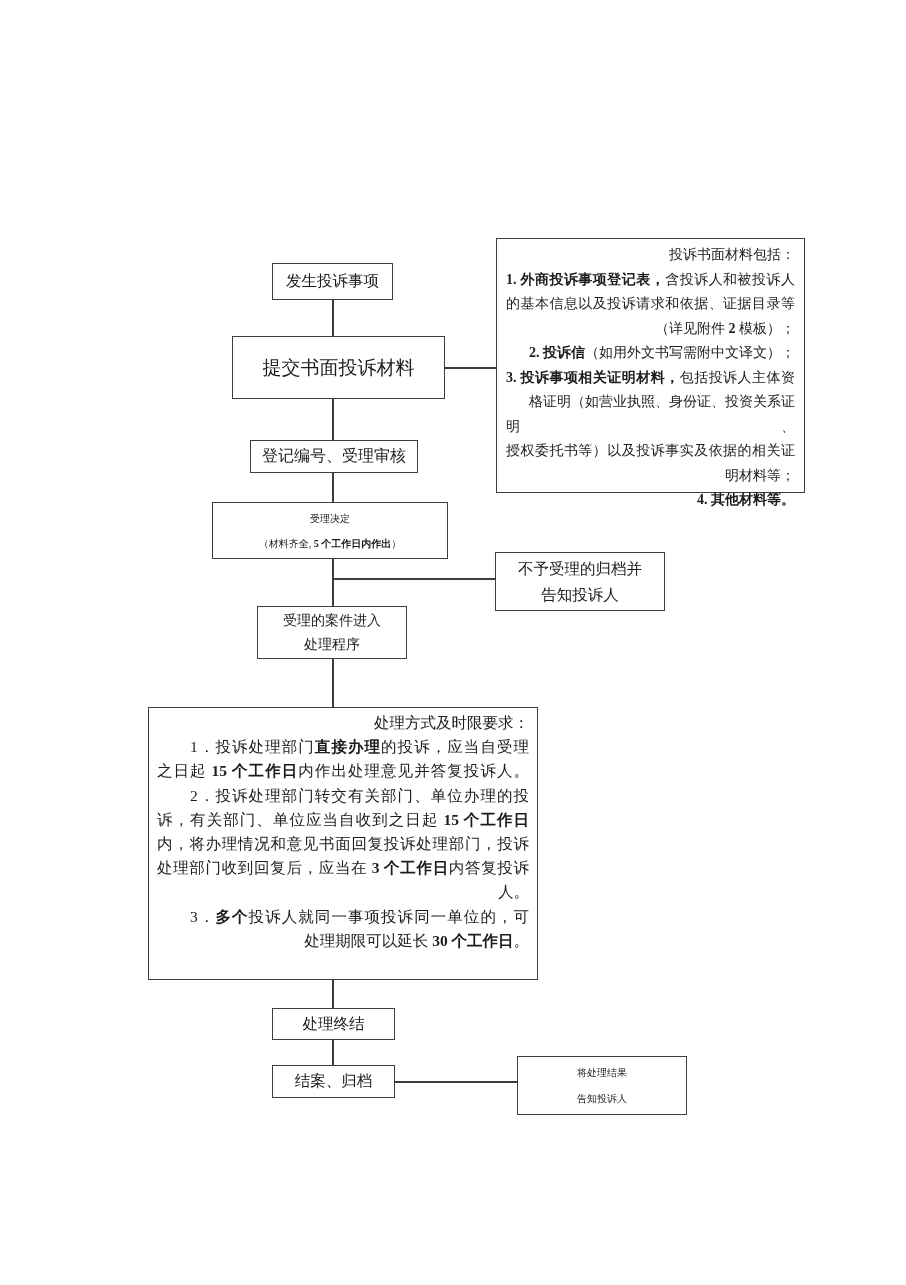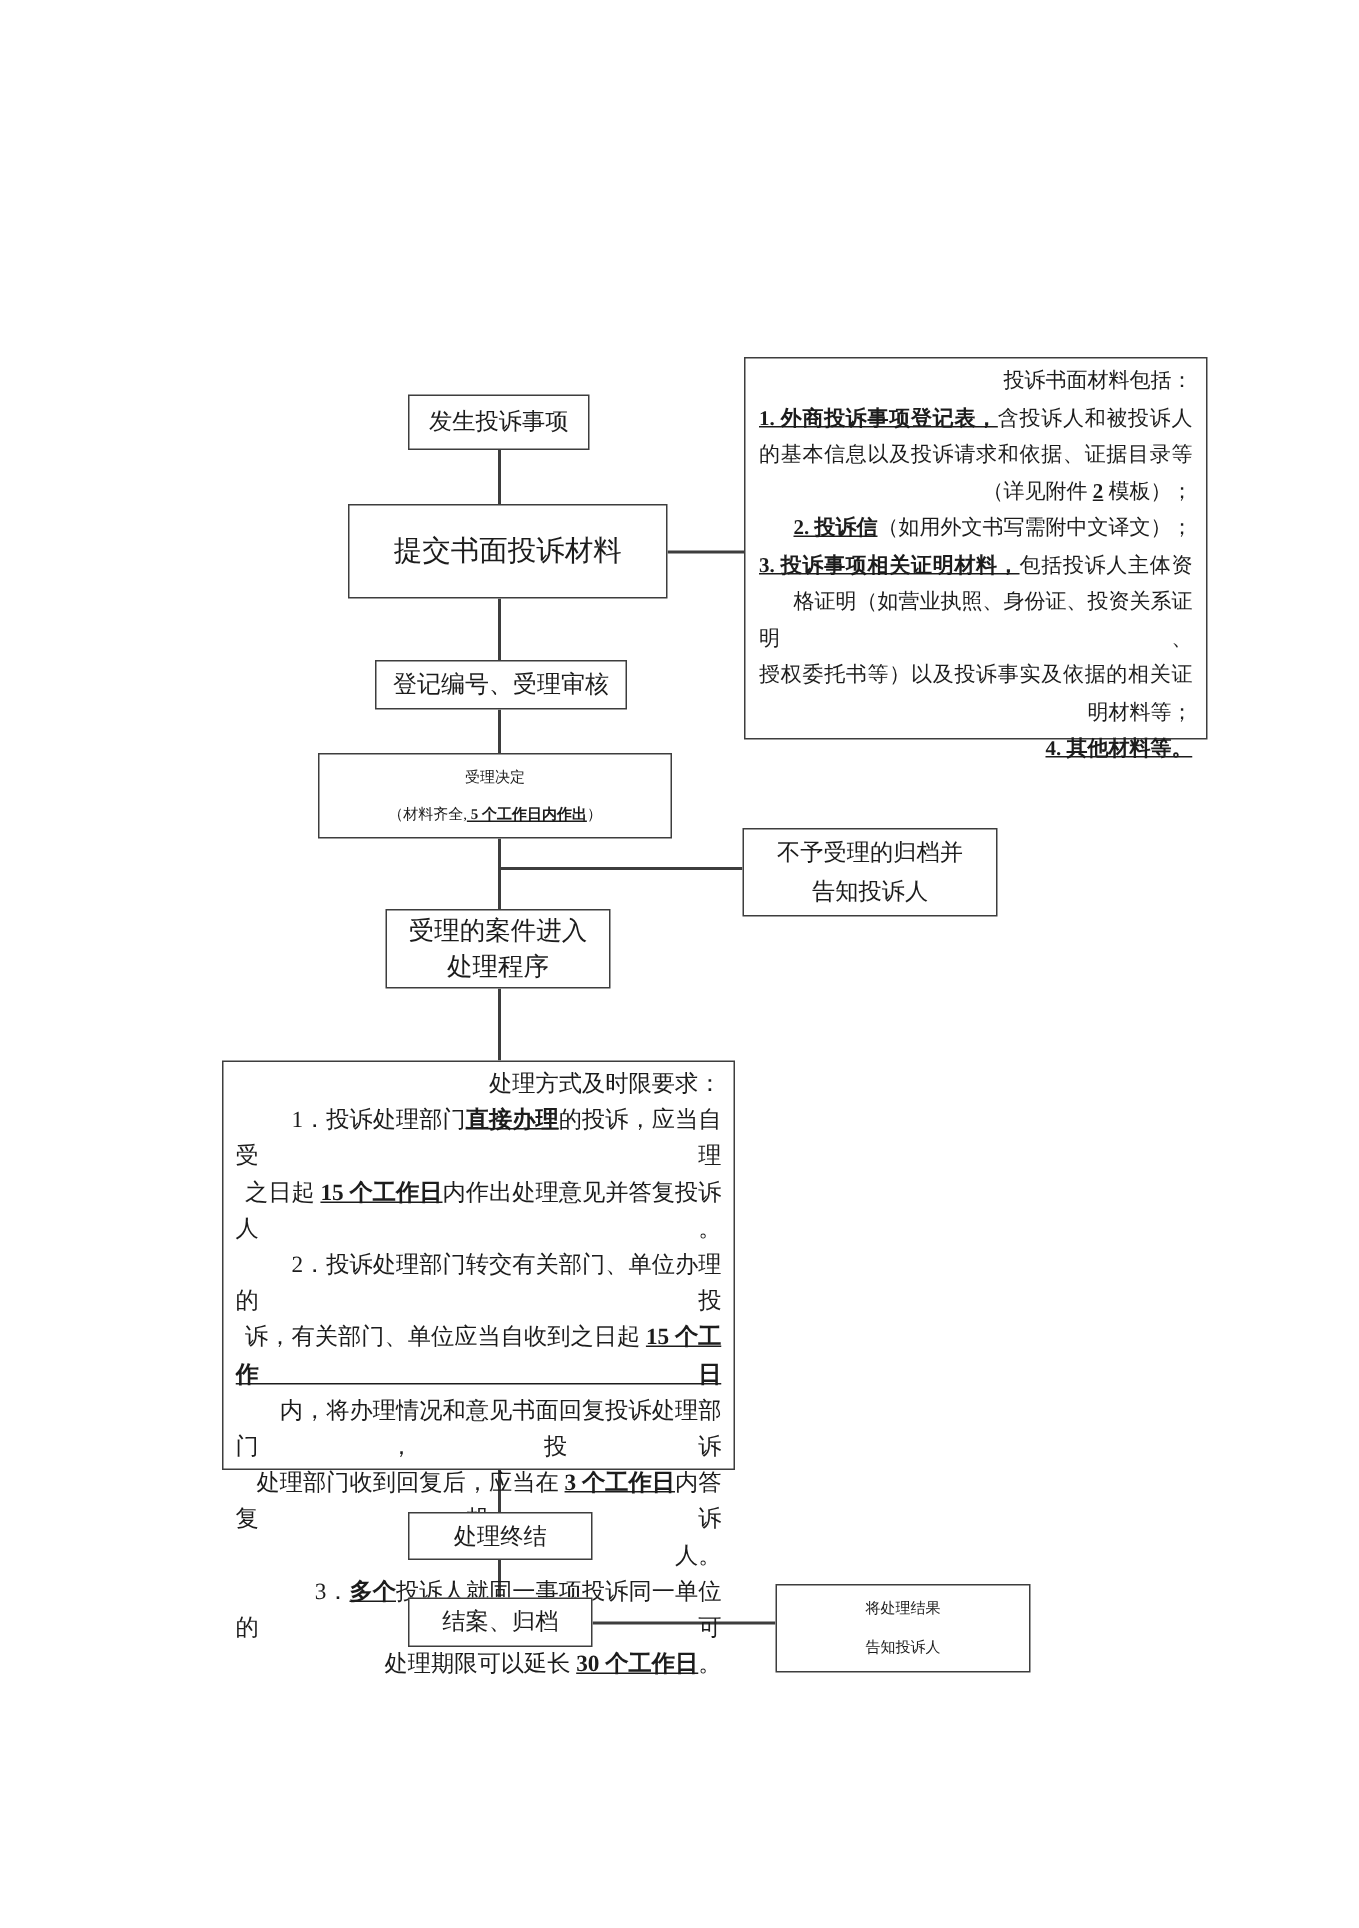--- a/index.html
+++ b/index.html
@@ -19,33 +19,33 @@
   }
   .center {
     display:flex; flex-direction:column;
     align-items:center; justify-content:center;
     text-align:left;
   }
   .textbox { padding:4px 9px; }
   .bline { white-space:nowrap; }
   .textbox .bline { white-space:normal; overflow:hidden; height:auto;text-align:right; }
   .just { text-align:justify; text-align-last:justify; }
-  .b { font-weight:700;text-decoration:underline; }
+  .b { font-weight:700; }
   .vline, .hline { position:absolute; background:#3d3d3d; }
   .vline { width:2px; }
   .hline { height:2px; }
 
   
   #box-occur     { left:272px; top:263px; width:121px; height:37px; font-size:15.5px; }
   #box-submit    { left:232px; top:336px; width:213px; height:63px; font-size:19px;   line-height:27px; }
   #box-register  { left:250px; top:440px; width:168px; height:33px; font-size:16px; }
   #box-decision  { left:212px; top:502px; width:236px; height:57px; font-size:10px;   line-height:25px; }
   #box-reject    { left:495px; top:552px; width:170px; height:59px; font-size:15.5px; line-height:26px; }
-  #box-accepted  { left:257px; top:606px; width:150px; height:53px; font-size:17px; line-height:24px; }
-  #box-handling  { left:148px; top:707px; width:342px; height:273px; font-size:15.5px; line-height:24.2px; padding:3px 8px; }
+  #box-accepted  { left:257px; top:606px; width:150px; height:53px; font-size:14px; line-height:24px; }
+  #box-handling  { left:148px; top:707px; width:390px; height:273px; font-size:15.5px; line-height:24.2px; padding:3px 8px; }
   #box-finish    { left:272px; top:1008px; width:123px; height:32px; font-size:15.5px; }
   #box-close     { left:272px; top:1065px; width:123px; height:33px; font-size:15.5px; }
   #box-notify    { left:517px; top:1056px; width:170px; height:59px; font-size:10px; line-height:26px; }
   #box-materials { left:496px; top:238px; width:309px; height:255px; font-size:14px;  line-height:24.5px; padding:4px 9px; }
 
   
   #ln-occur-submit      { left:332px; top:300px;  height:36px; }
   #ln-submit-register   { left:332px; top:399px;  height:41px; }
   #ln-submit-materials  { left:445px; top:367px;  width:51px;  }
   #ln-register-decision { left:332px; top:473px;  height:29px; }

